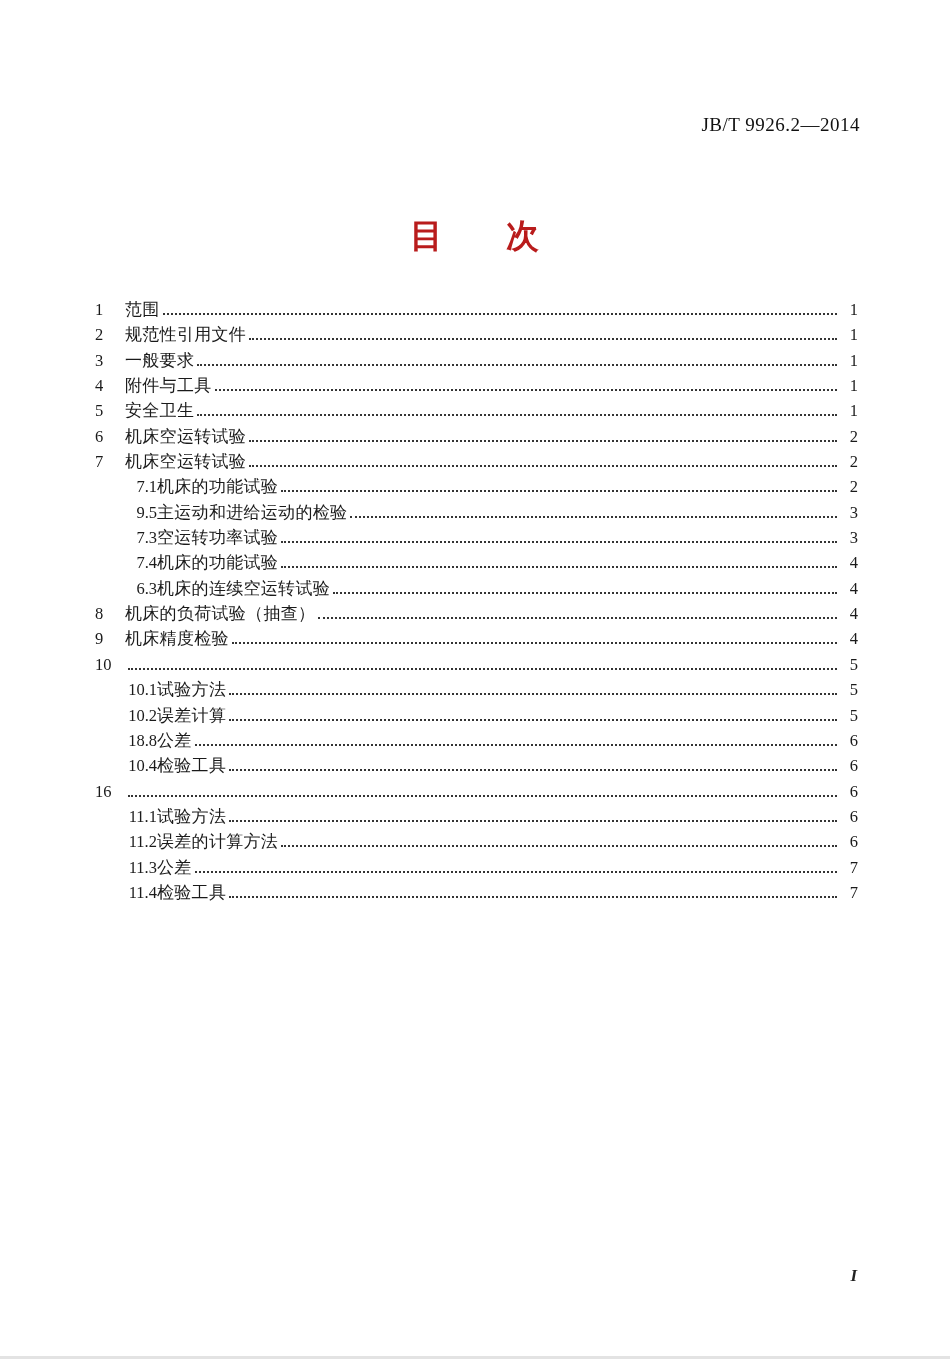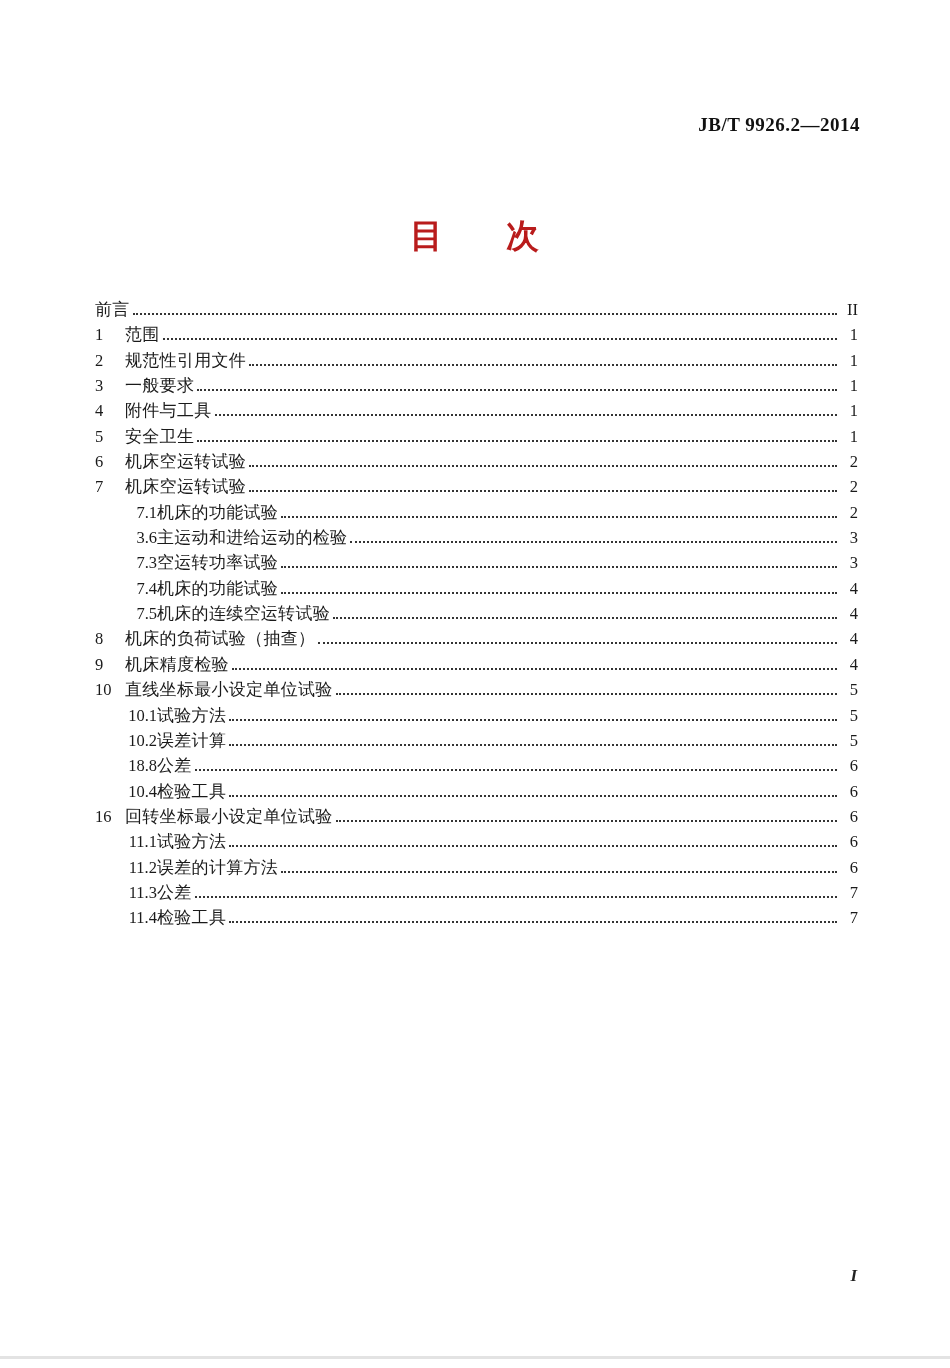--- a/index.html
+++ b/index.html
@@ -8,21 +8,21 @@
     background: #ffffff;
     position: relative;
     font-family: "Liberation Serif", "DejaVu Serif", serif;
     color: #1a1a1a;
     overflow: hidden;
   }
   .page-header {
     position: absolute;
     top: 114px; right: 90px;
     font-size: 19px;
-    font-weight: bold;
+    font-weight: normal;
     letter-spacing: 0.5px;
     color: #111;
   }
   .doc-title {
     position: absolute;
     top: 214px; left: 0; right: 0;
     text-align: center;
     font-family: "Liberation Sans", "DejaVu Sans", sans-serif;
     font-size: 33px;
     font-weight: bold;
@@ -86,25 +86,20 @@
 </style>
 </head>
 <body>
 
 <div class="page-header">JB/T 9926.2—2014</div>
 
 <div class="doc-title">目 次</div>
 
 <div class="toc">
     <div class="toc-row level-1">
-      <span class="label">前言</span>
-      <span class="leader"></span>
-      <span class="pagenum">II</span>
-    </div>
-    <div class="toc-row level-1">
       <span class="num">1</span>
       <span class="label">范围</span>
       <span class="leader"></span>
       <span class="pagenum">1</span>
     </div>
     <div class="toc-row level-1">
       <span class="num">2</span>
       <span class="label">规范性引用文件</span>
       <span class="leader"></span>
       <span class="pagenum">1</span>
@@ -139,58 +134,57 @@
       <span class="leader"></span>
       <span class="pagenum">2</span>
     </div>
     <div class="toc-row level-2">
       <span class="num">7.1</span>
       <span class="label">机床的功能试验</span>
       <span class="leader"></span>
       <span class="pagenum">2</span>
     </div>
     <div class="toc-row level-2">
-      <span class="num">3.6</span>
+      <span class="num">9.5</span>
       <span class="label">主运动和进给运动的检验</span>
       <span class="leader"></span>
       <span class="pagenum">3</span>
     </div>
     <div class="toc-row level-2">
       <span class="num">7.3</span>
       <span class="label">空运转功率试验</span>
       <span class="leader"></span>
       <span class="pagenum">3</span>
     </div>
     <div class="toc-row level-2">
       <span class="num">7.4</span>
       <span class="label">机床的功能试验</span>
       <span class="leader"></span>
       <span class="pagenum">4</span>
     </div>
     <div class="toc-row level-2">
-      <span class="num">7.5</span>
+      <span class="num">6.3</span>
       <span class="label">机床的连续空运转试验</span>
       <span class="leader"></span>
       <span class="pagenum">4</span>
     </div>
     <div class="toc-row level-1">
       <span class="num">8</span>
       <span class="label">机床的负荷试验（抽查）</span>
       <span class="leader"></span>
       <span class="pagenum">4</span>
     </div>
     <div class="toc-row level-1">
       <span class="num">9</span>
       <span class="label">机床精度检验</span>
       <span class="leader"></span>
       <span class="pagenum">4</span>
     </div>
     <div class="toc-row level-1">
       <span class="num">10</span>
-      <span class="label">直线坐标最小设定单位试验</span>
       <span class="leader"></span>
       <span class="pagenum">5</span>
     </div>
     <div class="toc-row level-2">
       <span class="num">10.1</span>
       <span class="label">试验方法</span>
       <span class="leader"></span>
       <span class="pagenum">5</span>
     </div>
     <div class="toc-row level-2">
@@ -206,21 +200,20 @@
       <span class="pagenum">6</span>
     </div>
     <div class="toc-row level-2">
       <span class="num">10.4</span>
       <span class="label">检验工具</span>
       <span class="leader"></span>
       <span class="pagenum">6</span>
     </div>
     <div class="toc-row level-1">
       <span class="num">16</span>
-      <span class="label">回转坐标最小设定单位试验</span>
       <span class="leader"></span>
       <span class="pagenum">6</span>
     </div>
     <div class="toc-row level-2">
       <span class="num">11.1</span>
       <span class="label">试验方法</span>
       <span class="leader"></span>
       <span class="pagenum">6</span>
     </div>
     <div class="toc-row level-2">

